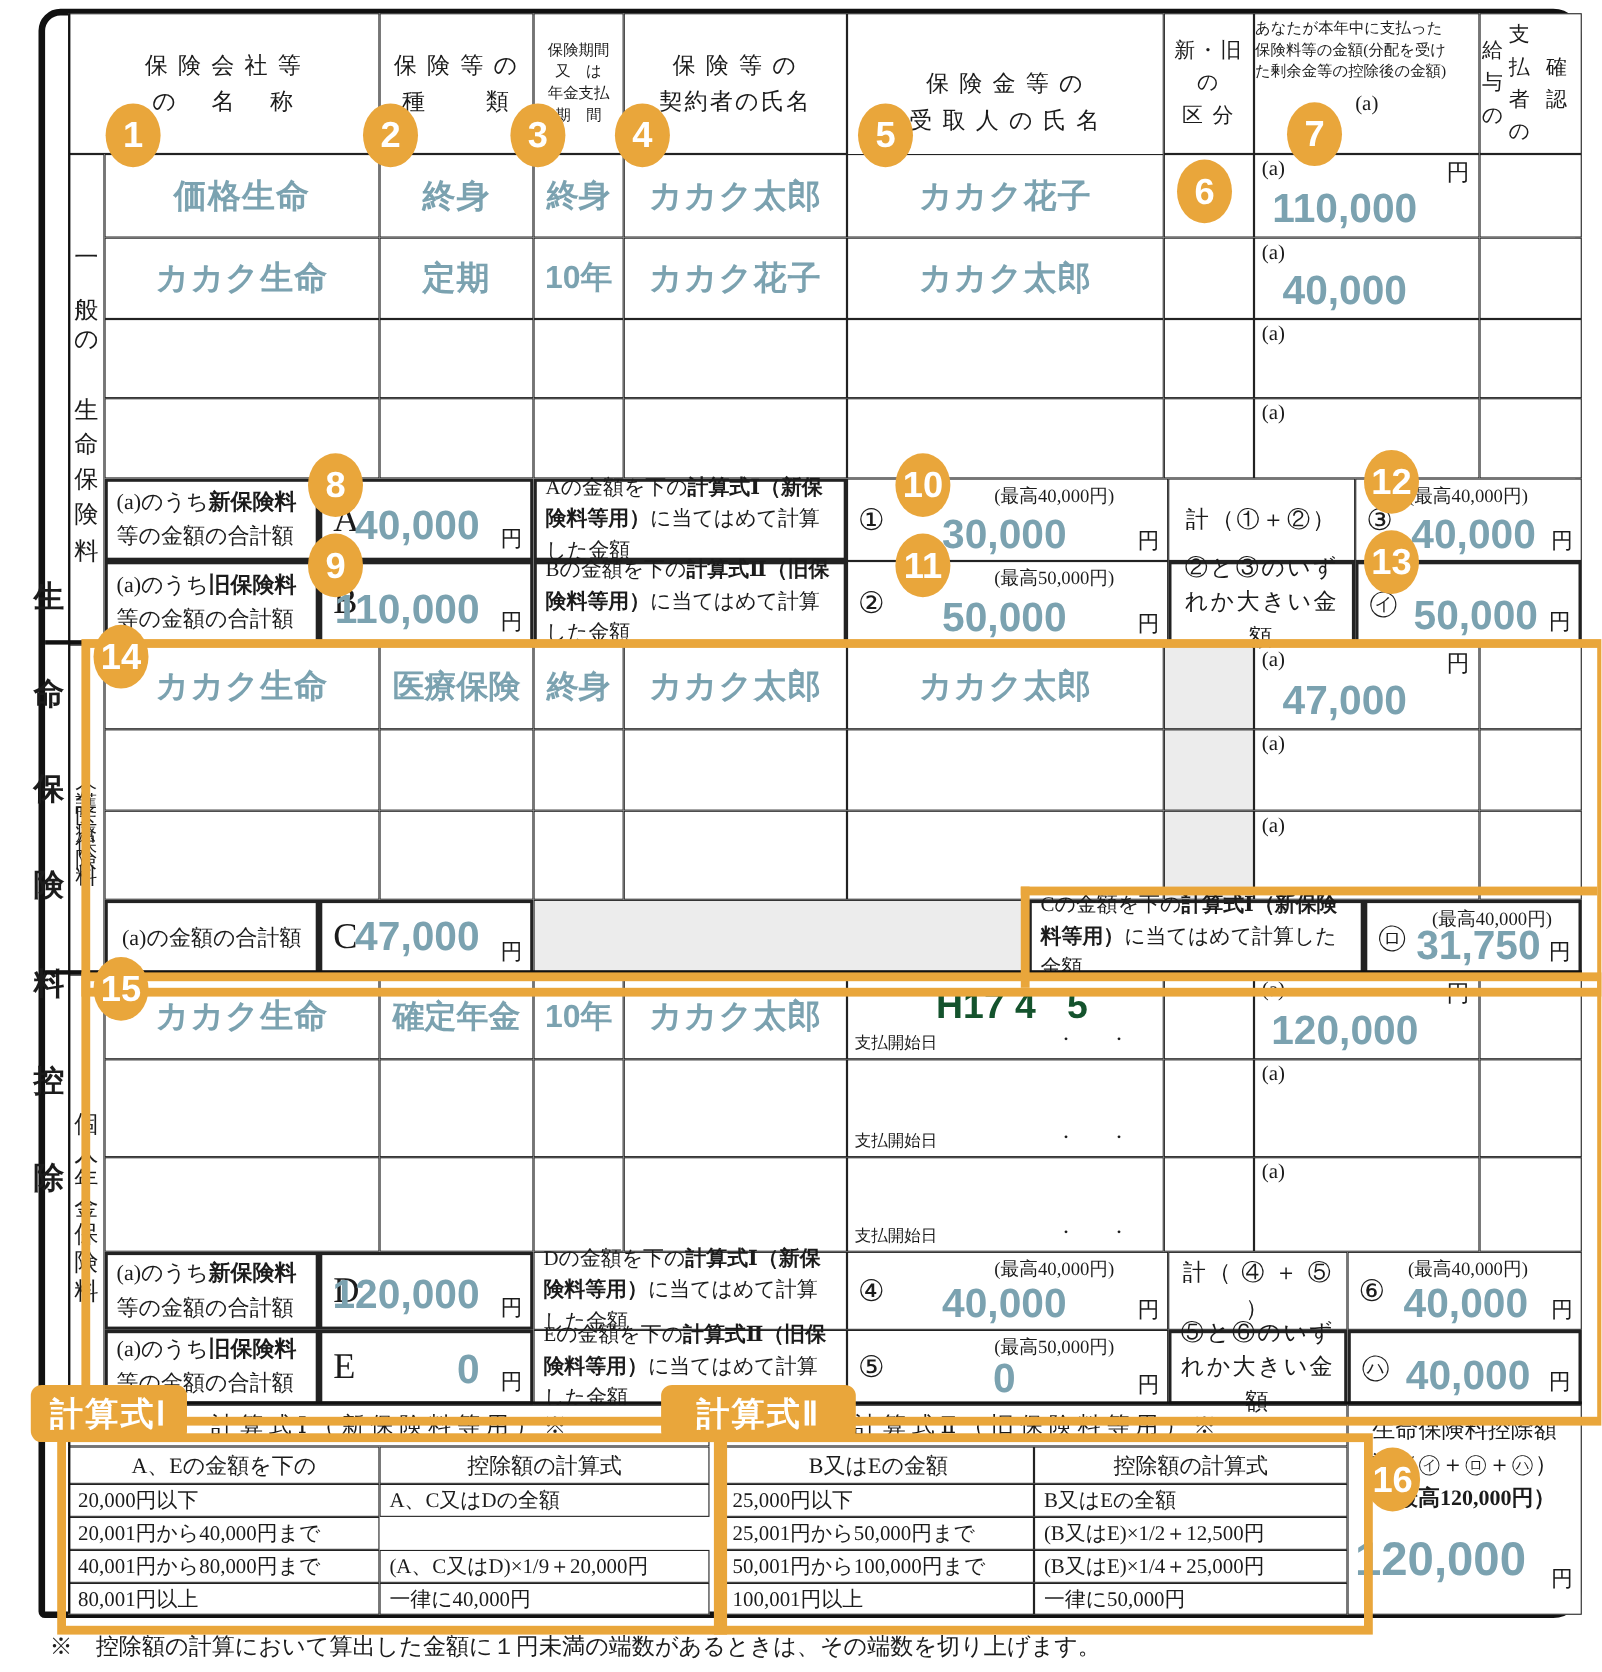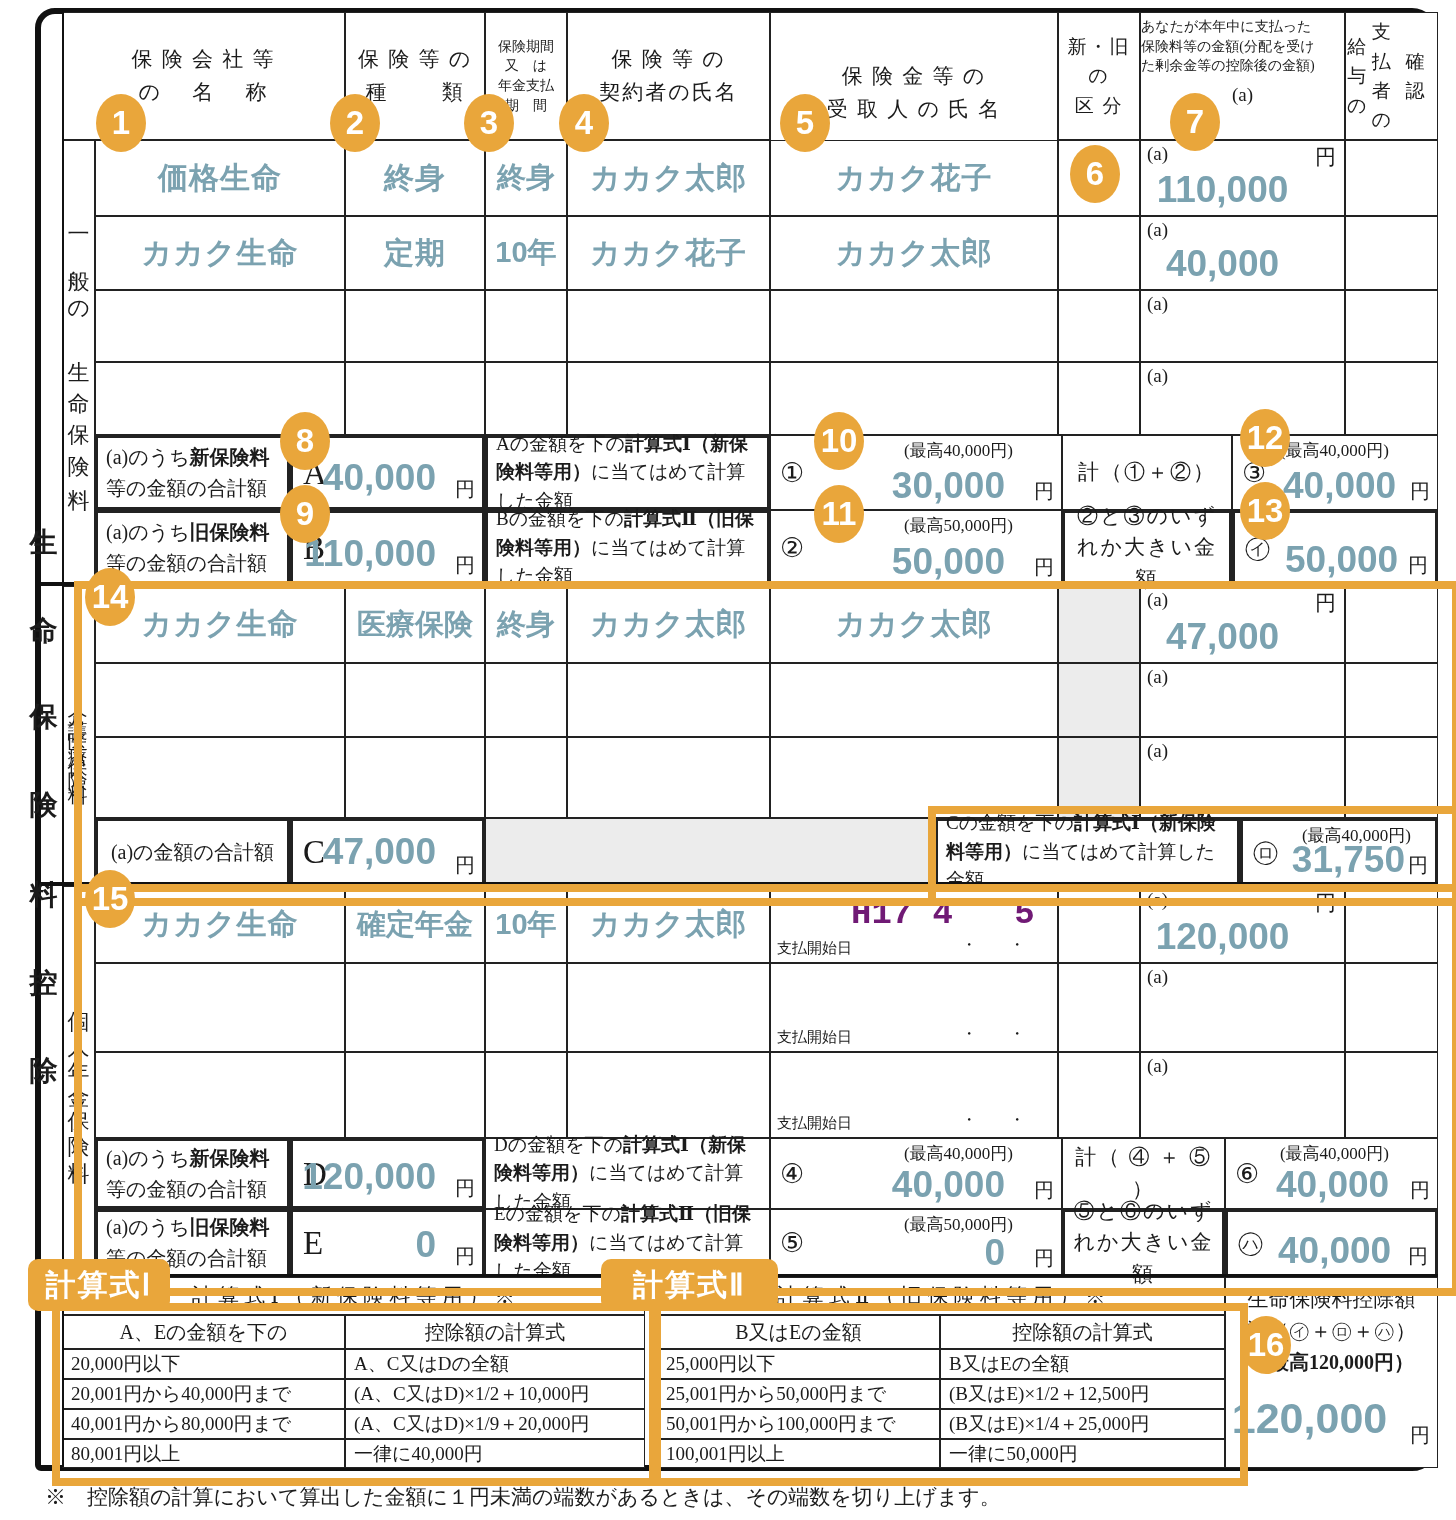--- a/index.html
+++ b/index.html
@@ -10,36 +10,36 @@
   .thk{border-width:3px;z-index:2}
   .gray{background:#ECECEC}
   .left{justify-content:flex-start;text-align:left}
   .tv{font-family:"Liberation Sans","DejaVu Sans",sans-serif;font-weight:bold;color:#7BA2B0}
   .name{font-size:30px;letter-spacing:1px}
   .small-name{font-size:29px}
   .amt{position:absolute;left:0;right:40px;bottom:4px;text-align:center;font-size:37px;
        font-family:"Liberation Sans",sans-serif;font-weight:bold;color:#7BA2B0}
   .amt2{position:absolute;right:46px;bottom:8px;font-size:37px;
        font-family:"Liberation Sans",sans-serif;font-weight:bold;color:#7BA2B0}
-  .amtc{position:absolute;left:50px;right:56px;bottom:2px;text-align:right;font-size:37px;
+  .amtc{position:absolute;left:50px;right:56px;bottom:2px;text-align:center;font-size:37px;
        font-family:"Liberation Sans",sans-serif;font-weight:bold;color:#7BA2B0}
   .a{position:absolute;top:2px;left:6px;font-size:19px}
   .y{position:absolute;top:2px;right:8px;font-size:21px}
   .y2{position:absolute;bottom:4px;right:7px;font-size:20px}
   .ltr{position:absolute;left:10px;top:50%;transform:translateY(-50%);font-size:33px}
   .mk{position:absolute;left:9px;top:50%;transform:translateY(-50%);font-size:27px}
   .mx{position:absolute;top:3px;right:48px;font-size:17px}
   .lbl{font-size:20px;line-height:1.55;padding:0 8px;display:block}
   .txt{font-size:19px;line-height:1.5;padding:0 8px;display:block}
   .b{font-weight:bold}
   .hl{font-size:21px;letter-spacing:2px;line-height:1.55}
   .hs{font-size:14px;line-height:1.4}
   .vert{position:absolute;writing-mode:vertical-rl;text-orientation:upright;z-index:3;text-align:center}
   .date{position:absolute;left:80px;top:8px;font-size:34px;white-space:pre;
-        font-family:Liberation Mono, monospace;font-weight:bold;color:#701a75}
+        font-family:Liberation Sans, sans-serif;font-weight:bold;color:#14532d}
   .ps{position:absolute;left:6px;bottom:4px;font-size:15px}
   .dots{position:absolute;left:190px;bottom:6px;font-size:16px;white-space:pre}
   .sum-lb{font-size:21px;letter-spacing:2px;line-height:1.5;padding:0 4px}
   .ftitle{font-size:21px}
   .fhead{font-size:20px}
   .frow{font-size:19px;padding-left:8px}
   .badge{position:absolute;width:50px;height:58px;border-radius:50%;background:#E9A63B;color:#fff;
          font-family:"Liberation Sans",sans-serif;font-weight:bold;font-size:33px;
          display:flex;align-items:center;justify-content:center;z-index:40}
   .obox{position:absolute;border:8px solid #E9A63B;z-index:25;pointer-events:none}
@@ -417,23 +417,20 @@
     </div>
   <div class="c left" style="left:62px;top:1349px;width:283px;height:30px">
       <span class="frow">20,000円以下</span>
     </div>
   <div class="c left" style="left:345px;top:1349px;width:300px;height:30px">
       <span class="frow">A、C又はDの全額</span>
     </div>
   <div class="c left" style="left:62px;top:1379px;width:283px;height:30px">
       <span class="frow">20,001円から40,000円まで</span>
     </div>
-  <div class="c left" style="left:345px;top:1379px;width:300px;height:30px">
-      <span class="frow">(A、C又はD)×1/2＋10,000円</span>
-    </div>
   <div class="c left" style="left:62px;top:1409px;width:283px;height:30px">
       <span class="frow">40,001円から80,000円まで</span>
     </div>
   <div class="c left" style="left:345px;top:1409px;width:300px;height:30px">
       <span class="frow">(A、C又はD)×1/9＋20,000円</span>
     </div>
   <div class="c left" style="left:62px;top:1439px;width:283px;height:29px">
       <span class="frow">80,001円以上</span>
     </div>
   <div class="c left" style="left:345px;top:1439px;width:300px;height:29px">

